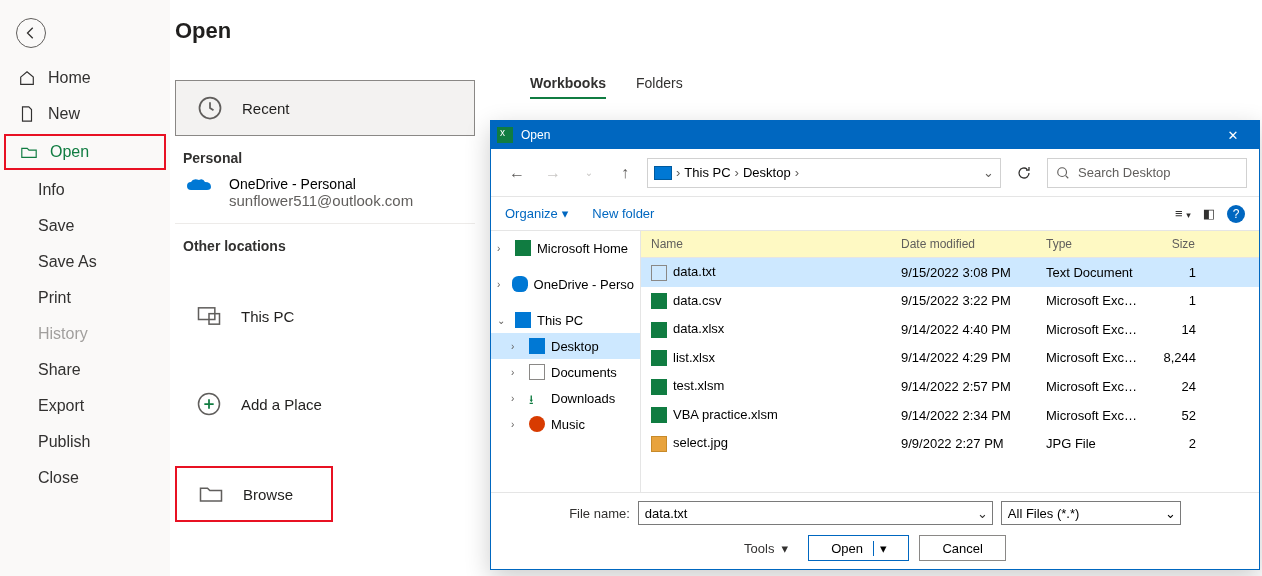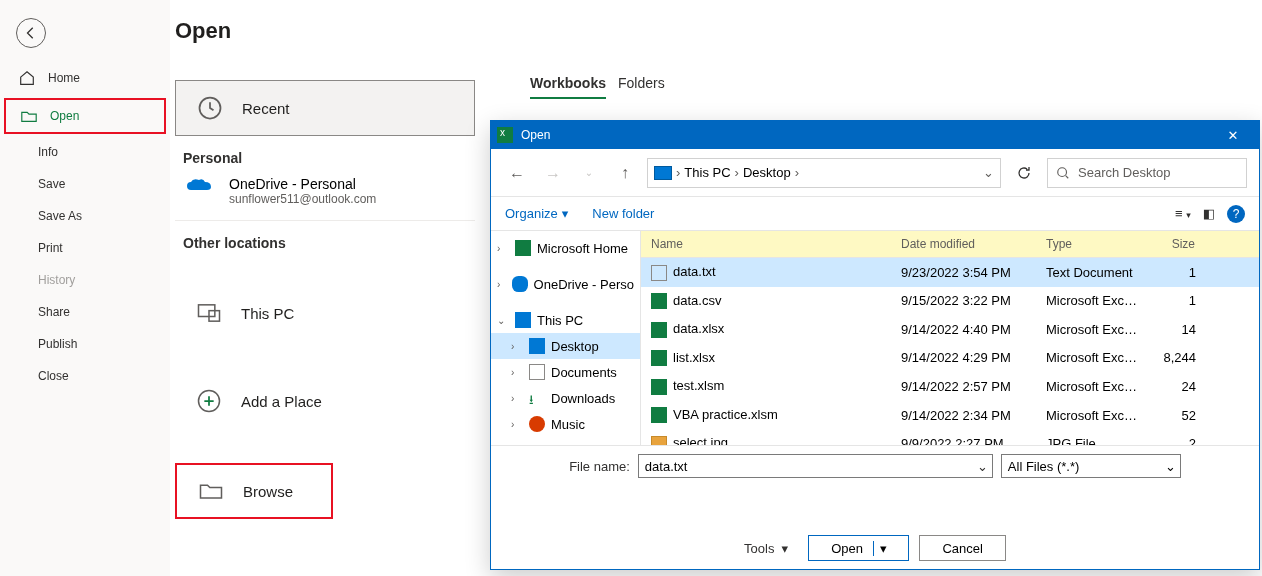--- a/index.html
+++ b/index.html
@@ -1,40 +1,40 @@
 <!DOCTYPE html>
 <html><head>
   <meta charset="utf-8">
   <style>
     * { margin: 0; padding: 0; box-sizing: border-box; font-family: 'Segoe UI', sans-serif; }
     body { width: 1262px; height: 576px; background: #fff; overflow: hidden; position: relative; }
 
     
     .sidebar { position: absolute; left: 0; top: 0; width: 170px; height: 100%; background: #faf9f8; padding-top: 10px; }
     .back-btn { width: 30px; height: 30px; border: 1px solid #605e5c; border-radius: 50%; margin: 8px 0 12px 16px; display: flex; align-items: center; justify-content: center; cursor: pointer; }
-    .nav-item { display: flex; align-items: center; padding: 9px 18px; font-size: 12px; color: #323130; cursor: pointer; gap: 12px; }
+    .nav-item { display: flex; align-items: center; padding: 9px 18px; font-size: 16px; color: #323130; cursor: pointer; gap: 12px; }
     .nav-item.selected { color: #107c41; border: 2px solid #e81123; margin: 2px 4px; padding: 7px 14px; }
     .nav-item.selected svg { stroke: #107c41; }
     .nav-item.disabled { color: #a19f9d; }
     .nav-sub { padding-left: 38px; }
 
     
     .main { position: absolute; left: 175px; top: 0; width: 330px; height: 100%; padding-top: 18px; }
     .page-title { font-size: 22px; font-weight: 600; color: #201f1e; margin-bottom: 20px; }
     .main-item { display: flex; align-items: center; padding: 12px 20px; gap: 18px; cursor: pointer; font-size: 15px; color: #201f1e; margin-top: 36px; }
     .main-item.recent { border: 1px solid #8a8886; background: #f3f2f1; width: 300px; height: 56px; }
     .main-item.browse { border: 2px solid #e81123; width: 158px; }
     .section-label { font-size: 14px; font-weight: 700; color: #323130; margin: 14px 0 4px 8px; }
     .hr { border: none; border-top: 1px solid #edebe9; margin: 8px 0; width: 300px; }
     .od-block { display:flex; align-items:flex-start; gap:16px; padding:6px 10px; cursor:pointer; }
     .od-txt { font-size:14px; }
-    .od-sub { font-size:12px; color:#605e5c; }
+    .od-sub { font-size:15px; color:#605e5c; }
 
     
-    .tabs { position: absolute; left: 530px; top: 75px; display: flex; gap: 12px; font-size: 14px; text-align: right; }
+    .tabs { position: absolute; left: 530px; top: 75px; display: flex; gap: 30px; font-size: 14px; text-align: right; }
     .tab { padding-bottom: 6px; cursor: pointer; color: #323130; }
     .tab.active { font-weight: 600; border-bottom: 2px solid #107c41; }
 
     
     .dialog { position: absolute; left: 490px; top: 120px; width: 770px; height: 450px; background: #fff; border: 1px solid #0067c0; box-shadow: 0 8px 24px rgba(0,0,0,.2); display:flex; flex-direction:column; }
     .dlg-title { background: #0067c0; color: #fff; height: 28px; display: flex; align-items: center; padding: 0 6px; font-size: 12px; }
     .dlg-title .x { margin-left: auto; width: 40px; text-align: center; cursor: pointer; font-size: 13px; }
     .excel-ico { width:16px; height:16px; background:#107c41; margin-right:8px; position:relative; }
     .excel-ico:before { content:"x"; color:#fff; font-size:10px; position:absolute; left:3px; top:0; }
 
@@ -81,41 +81,47 @@
     .file-ico.xls { background:#107c41; border-color:#107c41; }
     .file-ico.img { background:#e8a33d; border-color:#c78a2a; }
 
     .dlg-footer { border-top:1px solid #e5e5e5; padding:8px 14px; display:flex; flex-direction:column; gap:10px; font-size:13px;align-items:center; }
     .fn-row { display:flex; align-items:center; gap:8px; }
     .fn-row label { color:#323130; }
     .fn-input { flex:1; border:1px solid #7a7a7a; height:24px; padding:0 6px; font-size:13px; display:flex; align-items:center; position:relative; }
     .fn-input .dd { position:absolute; right:4px; color:#323130; cursor:pointer; }
     .filter { width:180px; border:1px solid #7a7a7a; height:24px; padding:0 6px; display:flex; align-items:center; position:relative; }
     .filter .dd { position:absolute; right:4px; cursor:pointer; }
-    .btn-row { display:flex; align-items:center; gap:10px; justify-content:flex-end;margin-top:47px; }
+    .btn-row { display:flex; align-items:center; gap:10px; justify-content:flex-end; }
     .tools { color:#323130; cursor:pointer; margin-right:10px; }
     .btn { border:1px solid #8a8886; height:26px; padding:0 22px; background:#fff; cursor:pointer; font-size:13px; display:flex; align-items:center; }
     .btn.primary { border:1px solid #0067c0; position:relative; }
     .btn.primary .split { border-left:1px solid #0067c0; margin-left:10px; padding-left:6px; }
   </style>
 </head>
 <body>
 
 <div class="sidebar">
   <div class="back-btn">
     <svg width="14" height="14" viewBox="0 0 16 16">
         <path d="M10 2 L4 8 L10 14" stroke="#323130" stroke-width="1.5" fill="none"></path>
       </svg>
   </div>
   <div class="nav-item">
     <svg width="18" height="18" viewBox="0 0 20 20">
         <path d="M3 9 L10 3 L17 9 V17 H3 Z" stroke="#323130" stroke-width="1.3" fill="none"></path>
       </svg>
     <span>Home</span>
   </div>
+  <div class="nav-item">
+    <svg width="18" height="18" viewBox="0 0 20 20">
+        <path d="M5 2 H12 L15 5 V18 H5 Z" stroke="#323130" stroke-width="1.3" fill="none"></path>
+      </svg>
+    <span>New</span>
+  </div>
   <div class="nav-item selected">
     <svg width="18" height="18" viewBox="0 0 20 20">
         <path d="M2 6 H8 L10 8 H18 V16 H2 Z" stroke="#107c41" stroke-width="1.3" fill="none"></path>
       </svg>
     <span>Open</span>
   </div>
   <div class="nav-item nav-sub">
       <span>Info</span>
     </div>
   <div class="nav-item nav-sub">
@@ -125,20 +131,23 @@
       <span>Save As</span>
     </div>
   <div class="nav-item nav-sub">
       <span>Print</span>
     </div>
   <div class="nav-item nav-sub disabled">
       <span>History</span>
     </div>
   <div class="nav-item nav-sub">
       <span>Share</span>
+    </div>
+  <div class="nav-item nav-sub">
+      <span>Export</span>
     </div>
   <div class="nav-item nav-sub">
       <span>Publish</span>
     </div>
   <div class="nav-item nav-sub">
       <span>Close</span>
     </div>
 </div>
 
 <div class="main">
@@ -279,21 +288,21 @@
     <div class="filepane">
       <div class="fp-head">
         <div class="col-name">Name</div>
         <div class="col-date">Date modified</div>
         <div class="col-type">Type</div>
         <div class="col-size">Size</div>
       </div>
       <div id="file-rows">
           <div class="fp-row sel">
             <div class="col-name"><span class="file-ico "></span>data.txt</div>
-            <div class="col-date">9/23/2022 3:54 PM</div>
+            <div class="col-date">9/15/2022 3:08 PM</div>
             <div class="col-type">Text Document</div>
             <div class="col-size">1</div>
           </div>
           <div class="fp-row">
             <div class="col-name"><span class="file-ico xls"></span>data.csv</div>
             <div class="col-date">9/15/2022 3:22 PM</div>
             <div class="col-type">Microsoft Excel C...</div>
             <div class="col-size">1</div>
           </div>
           <div class="fp-row">

